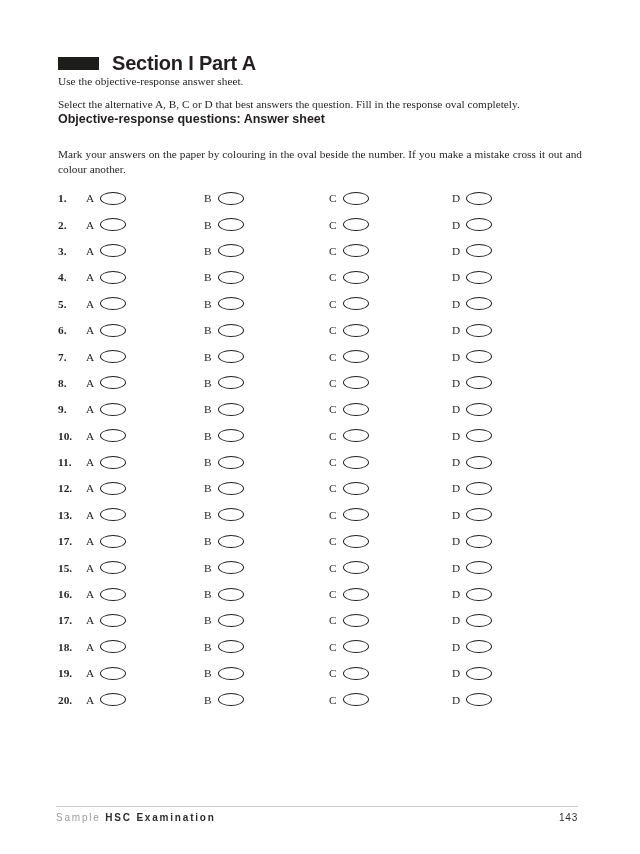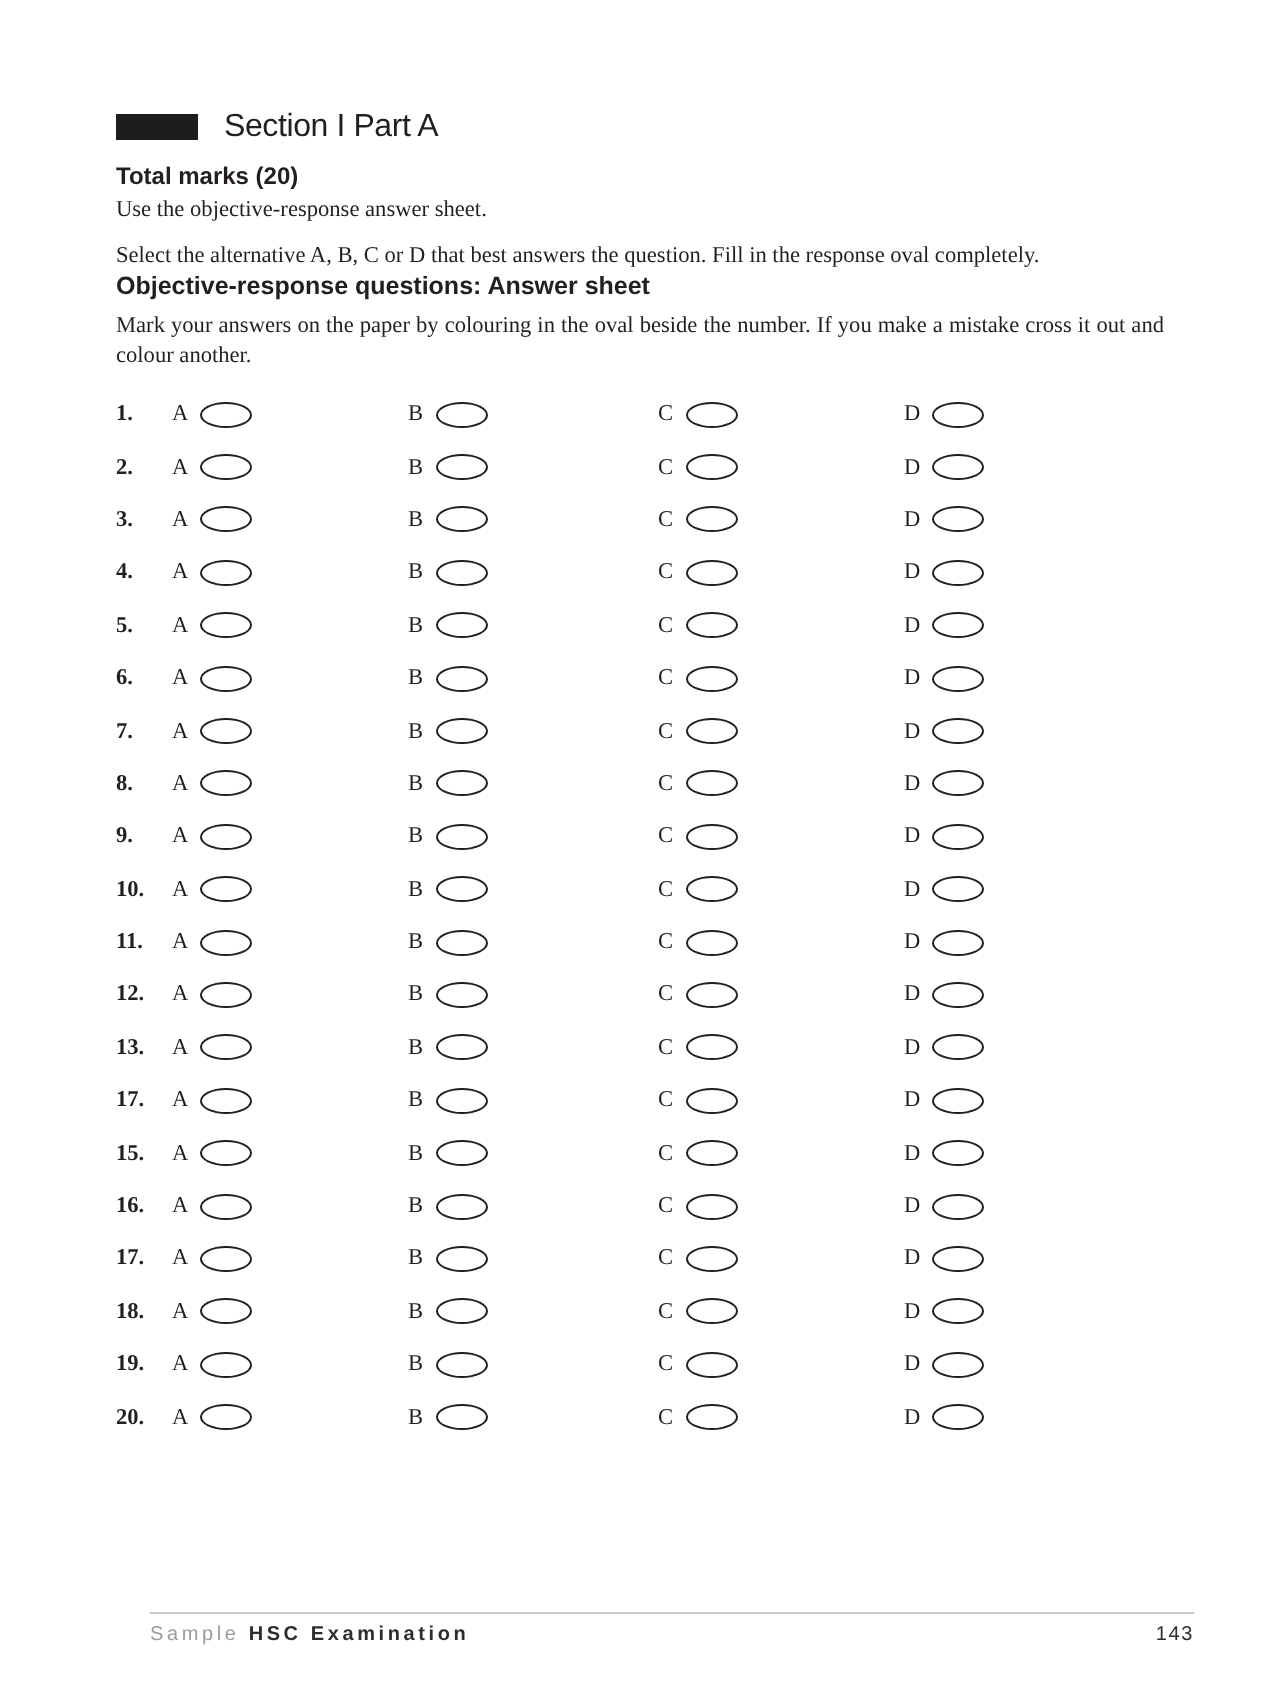--- a/index.html
+++ b/index.html
@@ -13,39 +13,39 @@
   }
   .page {
     position:absolute; inset:0;
     padding:56px 58px 0 58px;
     box-sizing:border-box;
   }
   .section-header { display:flex; align-items:center; gap:13px; height:15px; }
   .section-bar { width:41px; height:13px; background:#1d1d1b; }
   .section-title {
     font-family:"Liberation Sans", sans-serif;
-    font-weight:normal; font-size:16px; letter-spacing:-0.2px;
+    font-weight:bold; font-size:20px; letter-spacing:-0.2px;
     white-space:nowrap;
   }
   .total-marks {
     font-family:"Liberation Sans", sans-serif;
     font-weight:bold; font-size:12px;
     margin-top:10px;
   }
   .instructions { margin-top:3px; }
   .instr-line { font-size:11.3px; line-height:14px; }
   .select-line { font-size:11.3px; margin-top:10px; white-space:nowrap; }
   .sheet-heading {
     font-family:"Liberation Sans", sans-serif;
     font-weight:bold; font-size:12.5px;
     margin-top:2px;
   }
   .sheet-note {
     font-size:11.3px; line-height:14.5px;
-    margin-top:6px; text-align:justify;
+    margin-top:21px; text-align:justify;
     width:524px;
   }
   .rows { margin-top:9px; }
   .row {
     height:26.4px;
     display:grid;
     grid-template-columns:28px 118px 125px 123px auto;
     align-items:center;
   }
   .qnum { font-weight:bold; font-size:11.3px; }
@@ -53,21 +53,21 @@
   .opt-letter { font-size:11.3px; }
   .oval {
     width:26px; height:13px;
     border:1px solid #231f20;
     border-radius:50%;
     box-sizing:border-box;
     background:#ffffff;
     display:inline-block;
   }
   .footer {
-    position:absolute; left:75px; top:806px; width:522px;
+    position:absolute; left:56px; top:806px; width:522px;
     border-top:1px solid #cbcbcb;
     padding-top:5px;
     display:flex; justify-content:space-between; align-items:baseline;
     font-family:"Liberation Sans", sans-serif;
     font-size:10px;
   }
   .footer-left { letter-spacing:1.8px; white-space:nowrap; }
   .footer-sample { color:#9c9c9c; }
   .footer-exam { color:#2d2d2d; font-weight:bold; }
   .footer-page { color:#2d2d2d; font-weight:normal; letter-spacing:0.8px;margin-left:16px; }
@@ -75,21 +75,20 @@
 </head>
 <body>
 
 <div class="page">
 
   <div class="section-header">
     <div class="section-bar"></div>
     <div class="section-title">Section I Part A</div>
   </div>
 
-  <div class="total-marks">Total marks (20)</div>
 
   <div class="instructions">
     <div class="instr-line">Use the objective-response answer sheet.</div>
   </div>
 
   <div class="select-line">Select the alternative A, B, C or D that best answers the question. Fill in the response oval completely.</div>
 
   <div class="sheet-heading">Objective-response questions: Answer sheet</div>
 
   <div class="sheet-note">Mark your answers on the paper by colouring in the oval beside the number. If you make a mistake cross it out and colour another.</div>

